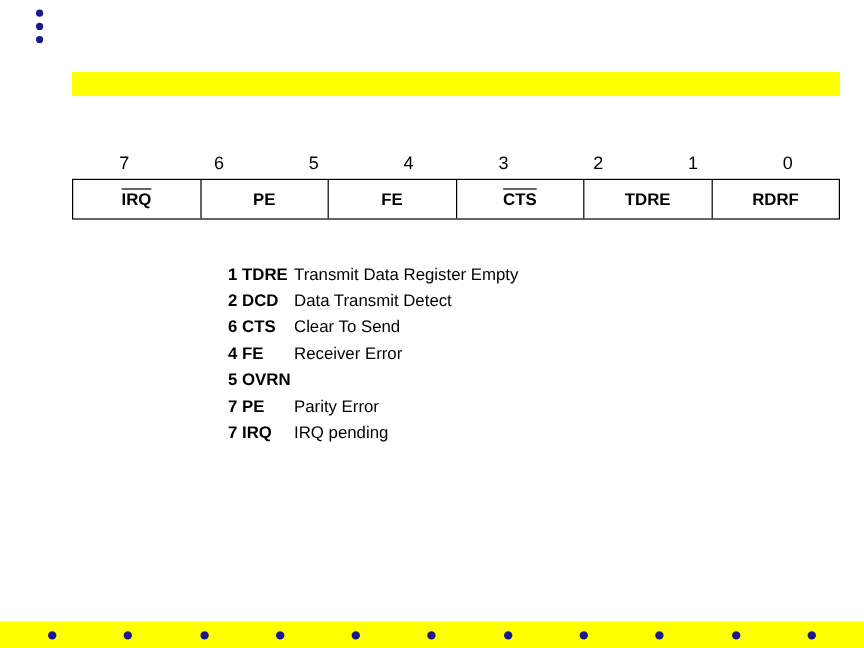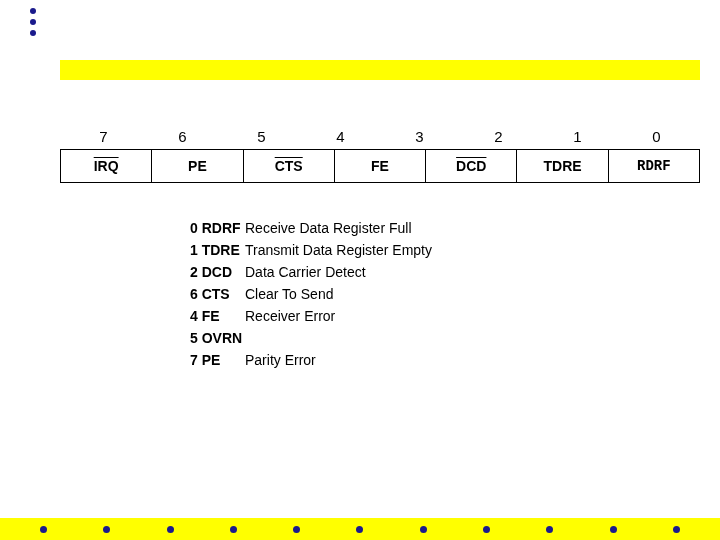--- a/index.html
+++ b/index.html
@@ -81,21 +81,20 @@
       text-align: center;
       padding: 8px 2px;
       font-size: 14px;
       font-weight: bold;
       color: #000;
       position: relative;
     }
 
     .reg-cell:last-child {
       border-right: none;
-      font-family: Liberation Mono, monospace;
     }
 
     .overline {
       text-decoration: overline;
     }
 
     
     .desc-section {
       position: absolute;
       top: 220px;
@@ -176,58 +175,57 @@
       <div class="bit-num">5</div>
       <div class="bit-num">4</div>
       <div class="bit-num">3</div>
       <div class="bit-num">2</div>
       <div class="bit-num">1</div>
       <div class="bit-num">0</div>
     </div>
   <div class="register-cells">
   <div class="reg-cell"><span class="overline">IRQ</span></div>
       <div class="reg-cell">PE</div>
+      <div class="reg-cell">FE</div>
       <div class="reg-cell"><span class="overline">CTS</span></div>
-      <div class="reg-cell">FE</div>
-      <div class="reg-cell"><span class="overline">DCD</span></div>
       <div class="reg-cell">TDRE</div>
       <div class="reg-cell">RDRF</div>
     </div>
 </div>
 
 <div class="desc-section">
   <span class="desc-label"></span>
   <div class="desc-table">
-  <div class="desc-row">
-        <span class="desc-bit">0 RDRF</span>
-        <span class="desc-text">Receive Data Register Full</span>
-      </div>
       <div class="desc-row">
         <span class="desc-bit">1 TDRE</span>
         <span class="desc-text">Transmit Data Register Empty</span>
       </div>
       <div class="desc-row">
         <span class="desc-bit">2 DCD</span>
-        <span class="desc-text">Data Carrier Detect</span>
+        <span class="desc-text">Data Transmit Detect</span>
       </div>
       <div class="desc-row">
         <span class="desc-bit">6 CTS</span>
         <span class="desc-text">Clear To Send</span>
       </div>
       <div class="desc-row">
         <span class="desc-bit">4 FE</span>
         <span class="desc-text">Receiver Error</span>
       </div>
       <div class="desc-row">
         <span class="desc-bit">5 OVRN</span>
       </div>
       <div class="desc-row">
         <span class="desc-bit">7 PE</span>
         <span class="desc-text">Parity Error</span>
       </div>
+      <div class="desc-row">
+        <span class="desc-bit">7 IRQ</span>
+        <span class="desc-text">IRQ pending</span>
+      </div>
     </div>
 </div>
 
 <div class="bottom-bar">
 <div class="bottom-dot"></div>
     <div class="bottom-dot"></div>
     <div class="bottom-dot"></div>
     <div class="bottom-dot"></div>
     <div class="bottom-dot"></div>
     <div class="bottom-dot"></div>

